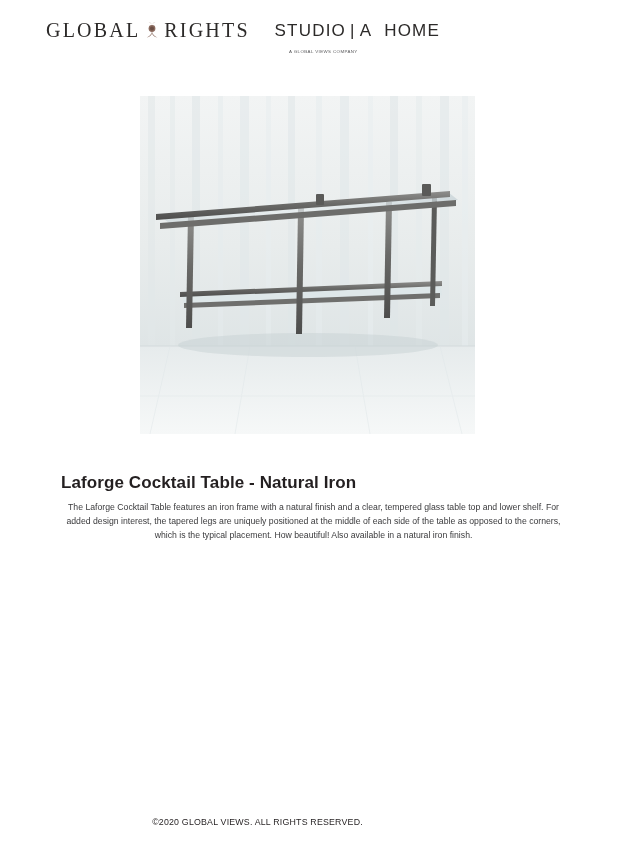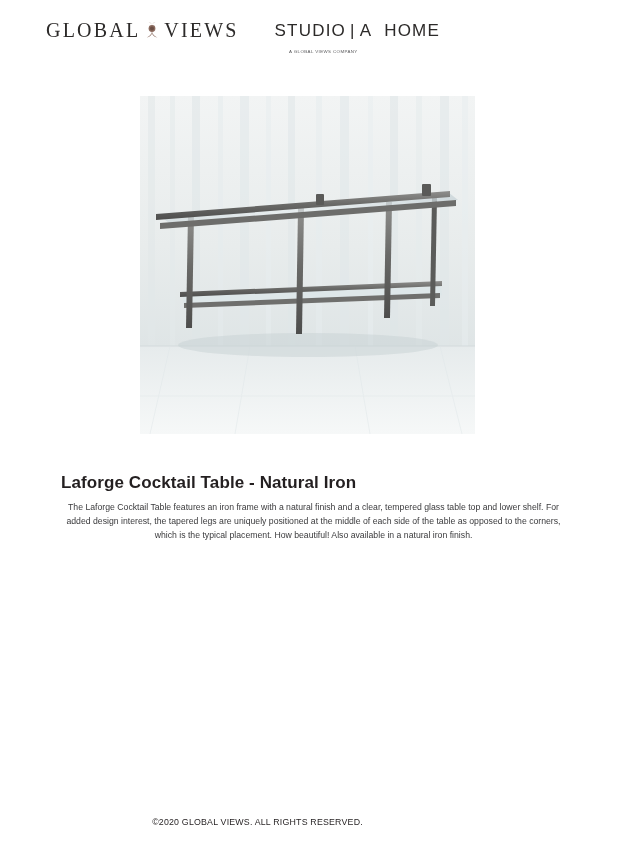--- a/index.html
+++ b/index.html
@@ -147,21 +147,21 @@
       <span class="gv-word">GLOBAL</span>
       <span class="gv-mark">
         <svg width="20" height="20" viewBox="0 0 20 20">
           <circle cx="10" cy="8.5" r="3.4" fill="#8a6a5e"></circle>
           <circle cx="10" cy="8.5" r="2.0" fill="#6b4f45"></circle>
           <path d="M10 11.8 C9.2 14.5 7.4 16.6 4.6 17.6 C7.6 17.2 9.4 15.4 10 13.2 C10.6 15.4 12.4 17.2 15.4 17.6 C12.6 16.6 10.8 14.5 10 11.8 Z" fill="#8a6a5e"></path>
           <path d="M10 5.2 C9.4 3.6 8.2 2.5 6.6 2.1 C8.4 2.9 9.4 3.9 10 5.2 Z" fill="#8a6a5e"></path>
           <path d="M10 5.2 C10.6 3.6 11.8 2.5 13.4 2.1 C11.6 2.9 10.6 3.9 10 5.2 Z" fill="#8a6a5e"></path>
         </svg>
       </span>
-      <span class="gv-word">VIEWS</span>
+      <span class="gv-word">RIGHTS</span>
     </div>
 
     <div class="brand-right">
       <div class="studio-block">
         <div style="display:flex;align-items:center;">
           <span class="studio-word">STUDIO</span>
           <span class="studio-word" style="margin:0 4px;font-weight:300;">|</span>
           <span class="studio-word">A</span>
         </div>
         <div class="studio-sub">A GLOBAL VIEWS COMPANY</div>

